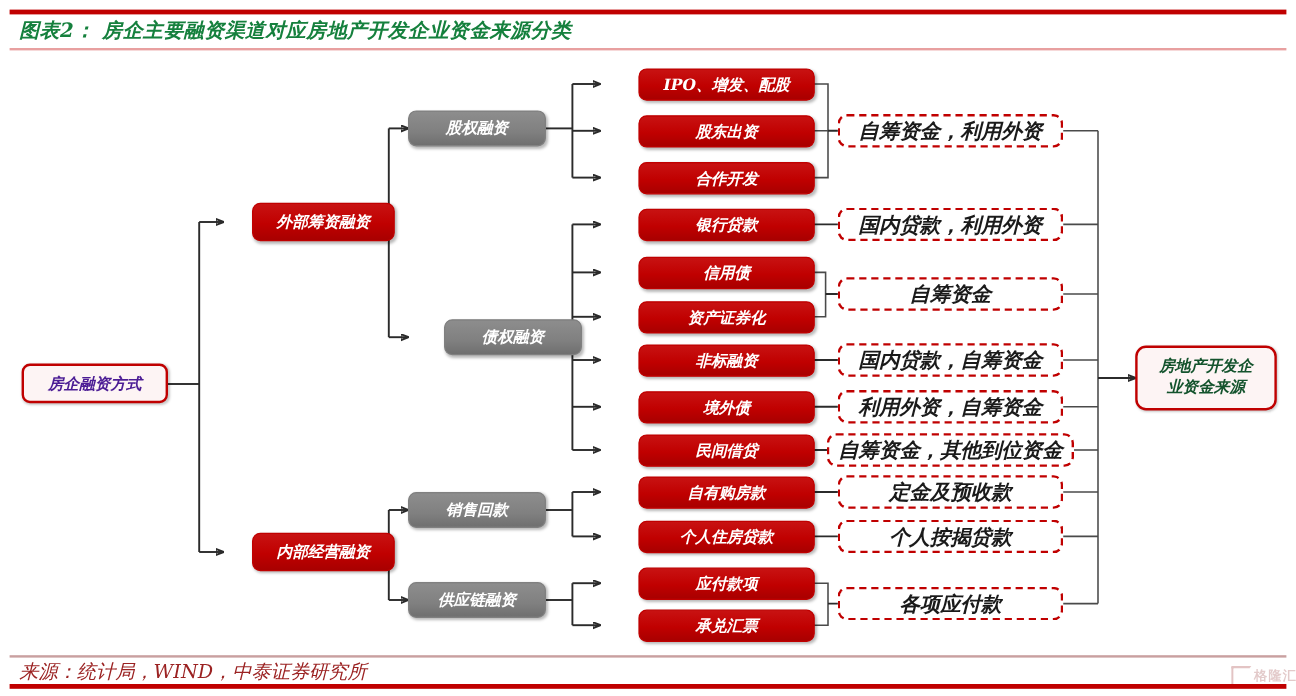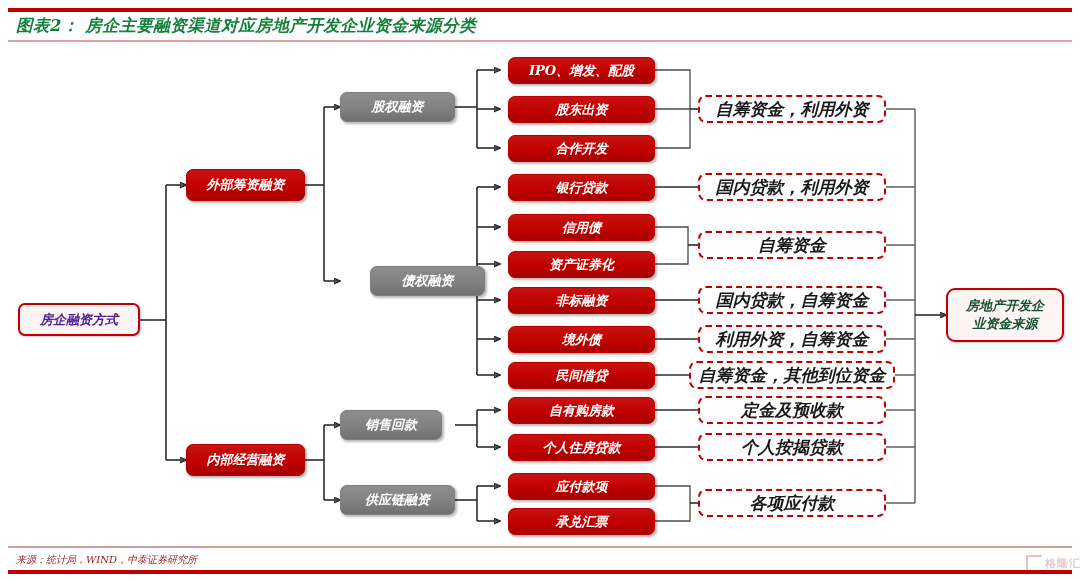--- a/index.html
+++ b/index.html
@@ -13,21 +13,21 @@
   .rule-bottom-thin{top:546px;height:2px;background:#C9A0A0;}
   .rule-bottom{top:570px;height:4px;}
 
   .title{
     position:absolute;left:16px;top:12px;width:1000px;height:28px;
     color:#15803d;font-weight:bold;font-style:italic;font-size:16.5px;
     letter-spacing:.5px;white-space:nowrap;line-height:28px;
   }
   .source{
     position:absolute;left:16px;top:550px;height:20px;line-height:20px;
-    color:#9B2222;font-size:10px;font-style:italic;white-space:nowrap;
+    color:#9B2222;font-size:16px;font-style:italic;white-space:nowrap;
   }
   .watermark{
     position:absolute;left:1006px;top:552px;width:66px;height:22px;
     opacity:.35;display:flex;align-items:center;gap:2px;
     color:#9a9a9a;font-size:11px;font-family:"DejaVu Sans","Liberation Sans",sans-serif;margin-left:20px;
   }
   .wm-mark{display:inline-block;width:13px;height:13px;border:2px solid #b05a5a;
            border-right-color:transparent;border-radius:1px;}
   .wm-text{color:#b06a6a;letter-spacing:1px;font-weight:bold;}
 
@@ -43,20 +43,21 @@
     font-weight:bold;font-style:italic;white-space:pre-line;
   }
   .n-root{
     background:#fdf4f4;border:2px solid #C00000;color:#4c1d95;
     font-size:13px;box-shadow:1px 1px 2px rgba(0,0,0,.22);
   }
   .n-red{
     background:#C00000;color:#ffffff;border:1px solid #C00000;
     font-size:13px;box-shadow:1.5px 1.5px 2.5px rgba(0,0,0,.28);
     background-image:linear-gradient(180deg,#c81212 0%,#C00000 55%,#a80000 100%);
+    margin-left:24px;
   }
   .n-gray{
     background:#808080;color:#ffffff;border:1px solid #808080;
     font-size:13px;box-shadow:1.5px 1.5px 2.5px rgba(0,0,0,.28);
     background-image:linear-gradient(180deg,#8d8d8d 0%,#808080 60%,#6f6f6f 100%);
   }
   .n-dash{
     background:#ffffff;border:2.5px dashed #C00000;color:#1a1a1a;
     font-size:17px;border-radius:8px;
   }
@@ -157,21 +158,21 @@
     <line x1="915" y1="315" x2="946" y2="315" marker-end="url(#ah)"></line>
   </svg>
 
   <div class="node n-root" style="left:18px;top:303px;width:122px;height:33px;">房企融资方式</div>
 
   <div class="node n-red" style="left:186px;top:169px;width:119px;height:32px;">外部筹资融资</div>
   <div class="node n-red" style="left:186px;top:444px;width:119px;height:32px;">内部经营融资</div>
 
   <div class="node n-gray" style="left:340px;top:92px;width:115px;height:30px;">股权融资</div>
   <div class="node n-gray" style="left:340px;top:266px;width:115px;height:30px;margin-left:30px;">债权融资</div>
-  <div class="node n-gray" style="left:340px;top:410px;width:102px;height:30px;">销售回款</div>
+  <div class="node n-gray" style="left:340px;top:410px;width:115px;height:30px;">销售回款</div>
   <div class="node n-gray" style="left:340px;top:485px;width:115px;height:30px;">供应链融资</div>
 
   <div class="node n-red" style="left:508px;top:57px;width:147px;height:27px;">IPO、增发、配股</div>
   <div class="node n-red" style="left:508px;top:96px;width:147px;height:27px;">股东出资</div>
   <div class="node n-red" style="left:508px;top:135px;width:147px;height:27px;">合作开发</div>
   <div class="node n-red" style="left:508px;top:174px;width:147px;height:27px;">银行贷款</div>
   <div class="node n-red" style="left:508px;top:214px;width:147px;height:27px;">信用债</div>
   <div class="node n-red" style="left:508px;top:251px;width:147px;height:27px;">资产证券化</div>
   <div class="node n-red" style="left:508px;top:287px;width:147px;height:27px;">非标融资</div>
   <div class="node n-red" style="left:508px;top:326px;width:147px;height:27px;">境外债</div>

